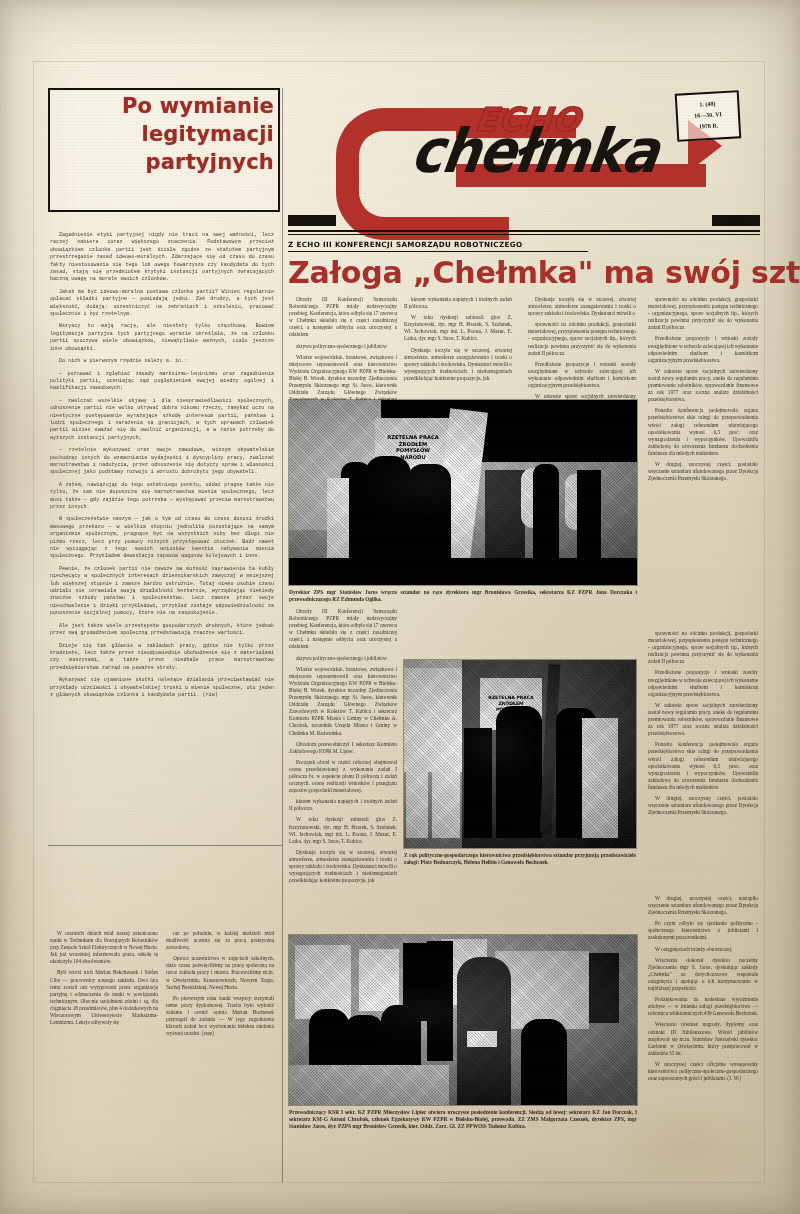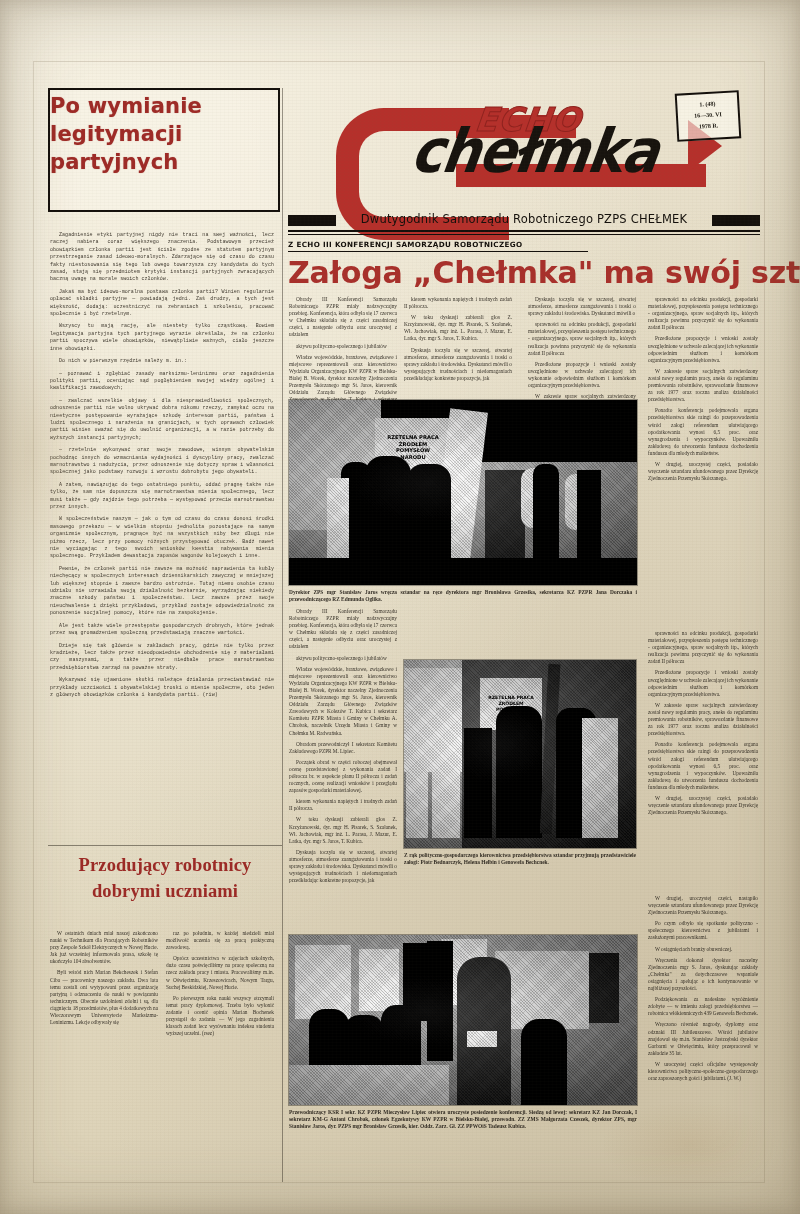--- a/index.html
+++ b/index.html
@@ -54,21 +54,21 @@
   .tw p{margin:0 0 5px 0;text-indent:9px;}
 
   
   #left-box{
     position:absolute;left:48px;top:88px;width:228px;height:120px;
     border:2.4px solid #14100c;
     background:rgba(255,253,244,.25);
   }
   #left-head{
     position:absolute;left:50px;top:92px;width:224px;
-    text-align:left;
+    text-align:right;
     font-family:"DejaVu Sans",sans-serif;
     font-weight:bold;
     font-size:21px;line-height:28px;
     color:#9e2b27;
     letter-spacing:.2px;
     text-shadow:0 0 1px rgba(158,43,39,.5);
   }
   
   #masthead{position:absolute;left:330px;top:86px;width:430px;height:128px;}
   .arrow-bar{
@@ -239,21 +239,20 @@
     <div id="issue-box">
       <div>1. (48)</div>
       <div>16—30. VI</div>
       <div>1978 R.</div>
     </div>
   </div>
 
   <div id="strap">
     <div class="blk l"></div>
     <div class="blk r"></div>
-    <div class="txt">Dwutygodnik Samorządu Robotniczego PZPS CHEŁMEK</div>
     <div class="rule"></div>
       <div class="rule2"></div>
   </div>
 
   <div id="kicker">Z ECHO III KONFERENCJI SAMORZĄDU ROBOTNICZEGO</div>
   <div id="main-head">Załoga „Chełmka" ma swój sztandar</div>
 
   <div class="tw col" id="lcol1" style="left:50px;top:232px;width:224px;height:610px;">
       <p>Zagadnienie etyki partyjnej nigdy nie traci na swej ważności, lecz raczej nabiera coraz większego znaczenia. Podstawowym przecież obowiązkiem członka partii jest ścisłe zgodne ze statutem partyjnym przestrzeganie zasad ideowo-moralnych. Zdarzające się od czasu do czasu fakty niestosowania się tego lub owego towarzysza czy kandydata do tych zasad, stają się przedmiotem krytyki instancji partyjnych zwracających baczną uwagę na morale swoich członków.</p>
       <p>Jakaś ma być ideowo-moralna postawa członka partii? Winien regularnie opłacać składki partyjne — powiadają jedni. Zaś drudzy, a tych jest większość, dodają: uczestniczyć na zebraniach i szkoleniu, pracować społecznie i być rzetelnym.</p>
@@ -263,21 +262,20 @@
       <p>— zwalczać wszelkie objawy i dla niesprawiedliwości społecznych, odnoszenie partii nie wolno ukrywać dobra nikomu rzeczy, zamykać oczu na nieetyczne postępowanie wyrażające szkodę interesom partii, państwa i ludzi społecznego i narażenia na granicjach, w tych oprawach człowiek partii winien uważać się do uwolnić organizacji, a w razie potrzeby do wyższych instancji partyjnych;</p>
       <p>— rzetelnie wykonywać oraz swoje zawodowe, winnym obywatelskim pochodząc innych do wzmacniania wydajności i dyscypliny pracy, zwalczać marnotrawstwo i nadużycia, przez odnoszenie się dotyczy spraw i własności społecznej jako podstawy rozwoju i wzrostu dobrobytu jego obywateli.</p>
       <p>A zatem, nawiązując do tego ostatniego punktu, oddać pragnę także nie tylko, że sam nie dopuszcza się marnotrawstwa mienia społecznego, lecz musi także — gdy zajdzie tego potrzeba — występować przeciw marnotrawstwu przez innych.</p>
       <p>W społeczeństwie naszym — jak o tym od czasu do czasu donosi środki masowego przekazu — w wielkim stopniu jednolita pozostające na samym organizmie społecznym, pragnące być na wszystkich niby bez długi nie piżmo rzecz, lecz przy pomocy różnych przystępować otuczek. Badź nawet nie wyciągając z tego swoich wniosków kwestia nabywania mienia społecznego. Przykładem dewastacja zapasów wagonów kolejowych i inne.</p>
       <p>Pewnie, że członek partii nie zawsze ma możność naprawienia ta kubły niechęcący w społecznych interesach dziennikarskich zawyczaj w mniejszej lub większej stopnie i zawsze bardzo ostrożnie. Tutaj niemu osobie czasu udziału nie uzrawiała swoją działalność bezkarnie, wyrządzając niekiedy znaczne szkody państwu i społeczeństwu. Lecz zawsze przez swoje nieuchwalenie i dzięki przykładowi, przykład zostaje odpowiedzialność za ponoszenie socjalnej pomocy, które nie na zaspokojenie.</p>
       <p>Ale jest także wiele przestępstw gospodarczych drobnych, które jednak przez swą gromadzeniem społeczną przedstawiają znaczne wartości.</p>
       <p>Dzieje się tak głównie w zakładach pracy, gdzie nie tylko przez kradzieże, lecz także przez nieodpowiednie obchodzenie się z materiałami czy maszynami, a także przez niedbałe prace marnotrawstwo przedsiębiorstwa zarząd na poważne straty.</p>
       <p>Wykazywać się ujawnione skutki należące działania przeciwstawiać nie przykłady uczciwości i obywatelskiej troski o mienie społeczne, oto jeden z głównych obowiązków członka i kandydata partii. (riw)</p>
     </div>
 
-  <div id="head2">Przodujący robotnicy dobrymi uczniami</div>
   <div class="hrule" style="left:48px;top:845px;width:234px;"></div>
 
   <div class="body-col col" id="lcol2a" style="left:50px;top:930px;width:108px;height:250px;">
       <p>W ostatnich dniach miał naszej zakończono nauki w Technikum dla Pracujących Robotników przy Zespole Szkół Elektrycznych w Nowej Hucie. Jak już wcześniej informowała prasa, szkołę tę ukończyło 104 absolwentów.</p>
       <p>Byli wśród nich Marian Bekcheszek i Stefan Ciba — pracownicy naszego zakładu. Dwa lata temu zostali oni wytypowani przez organizację partyjną i odznaczeniu do nauki w powiązaniu technicznym. Obecnie uzdolnieni zdolni i są, dla ciągnięcia 18 przedmiotów, plus 4 dodatkowych na Wieczorowym Uniwersytecie Marksizmu-Leninizmu. Lekcje odbywały się</p>
     </div>
   <div class="body-col col" id="lcol2b" style="left:166px;top:930px;width:108px;height:250px;">
       <p>raz po południu, w każdej niedzieli miał możliwość uczenia się za pracą praktyczną zawodową.</p>
       <p>Oprócz uczestnictwa w zajęciach szkolnych, dużo czasu poświęciliśmy na pracę społeczną na rzecz zakładu pracy i miasta. Pracowaliśmy m.in. w Oświęcimiu, Krzeszowicach, Nowym Targu, Suchej Beskidzkiej, Nowej Hucie.</p>
       <p>Po pierwszym roku nauki wszyscy otrzymali temat pracy dyplomowej. Trzeba było wyłonić zadanie i ocenić opinia Marian Bochenek przystąpił do zadania — W jego zagadnienia klasach zadań lecz wyrównaniu indeksu studenta wyższej uczelni. (rsez)</p>

